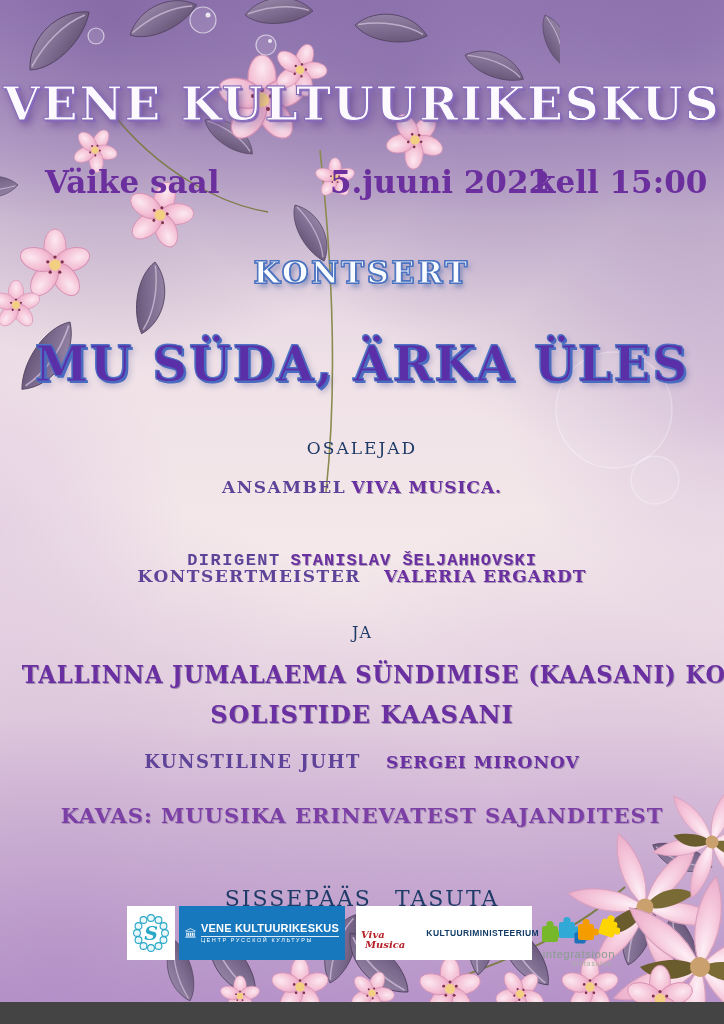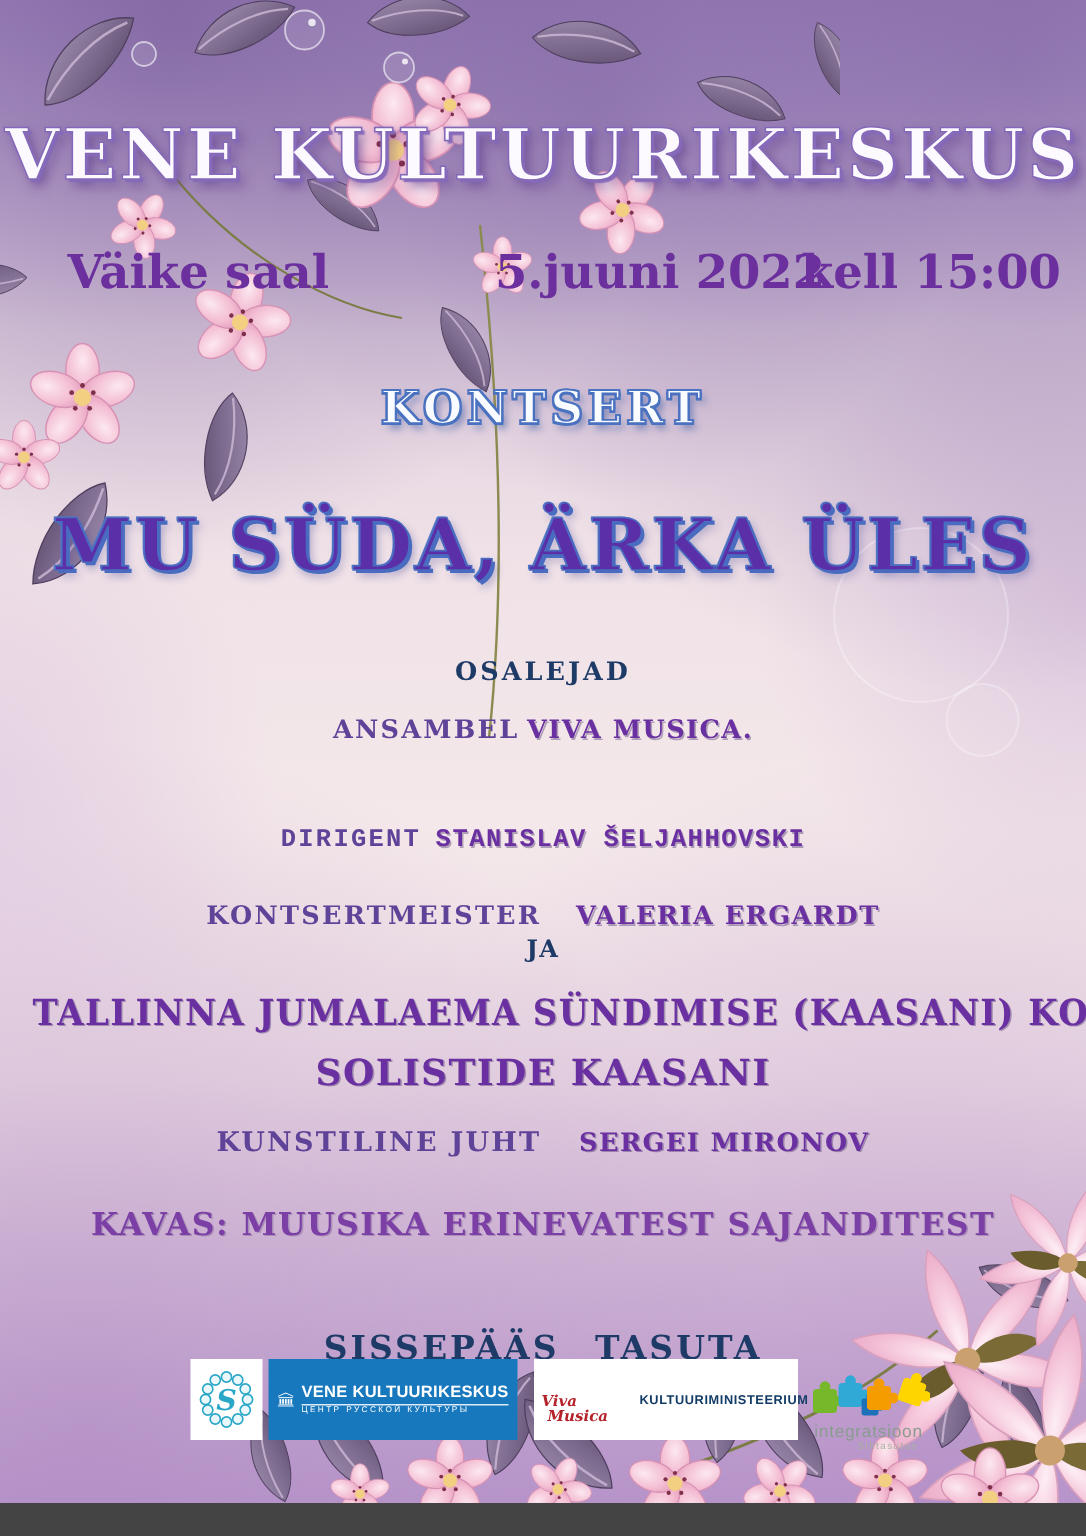--- a/index.html
+++ b/index.html
@@ -34,23 +34,23 @@
   .kontsert{
     top:255px;font-size:30px;font-weight:bold;letter-spacing:3px;color:#f8fbff;
     -webkit-text-stroke:1px #4a72c0;
     text-shadow:1px 1px 0 #4a72c0,-1px 1px 0 #4a72c0,1px -1px 0 #4a72c0,-1px -1px 0 #4a72c0,3px 4px 5px rgba(58,90,160,.55);
   }
   .event-title{
     top:336px;font-size:48px;font-weight:bold;letter-spacing:2px;color:#5b2fa8;
     -webkit-text-stroke:1px #4a6cc0;
     text-shadow:2px 2px 0 #4a6cc0,-1px -1px 0 #5a7ac8,3px 4px 6px rgba(70,70,150,.4);
   }
-  .navy{color:#1e3a66;font-weight:bold;}
+  .navy{color:#1e3a66;font-weight:normal;}
   .heading-sm{top:438px;font-size:17px;letter-spacing:2px;}
-  .row1{top:477px;} .row2{top:551px;font-family:Liberation Mono, monospace;} .row3{top:601px;}
+  .row1{top:477px;} .row2{top:551px;font-family:Liberation Mono, monospace;} .row3{top:566px;}
   .role{font-size:17px;letter-spacing:1.5px;color:#5f4398;font-weight:bold;}
   .pname{font-size:17px;letter-spacing:1px;color:#6a2fa0;font-weight:bold;
     text-shadow:1px 1px 0 rgba(44,22,90,.35);margin-top:40px;}
   .row3 .role{margin-right:18px;}
   .ja{top:623px;font-size:16px;letter-spacing:1px;}
   .group1{top:660px;font-size:24px;transform:scaleX(.94);}
   .group2{top:700px;font-size:24px;}
   .groupline{font-weight:bold;letter-spacing:1px;color:#6a2fa0;
     text-shadow:1px 1px 0 rgba(44,22,90,.35);}
   .director{top:751px;}

